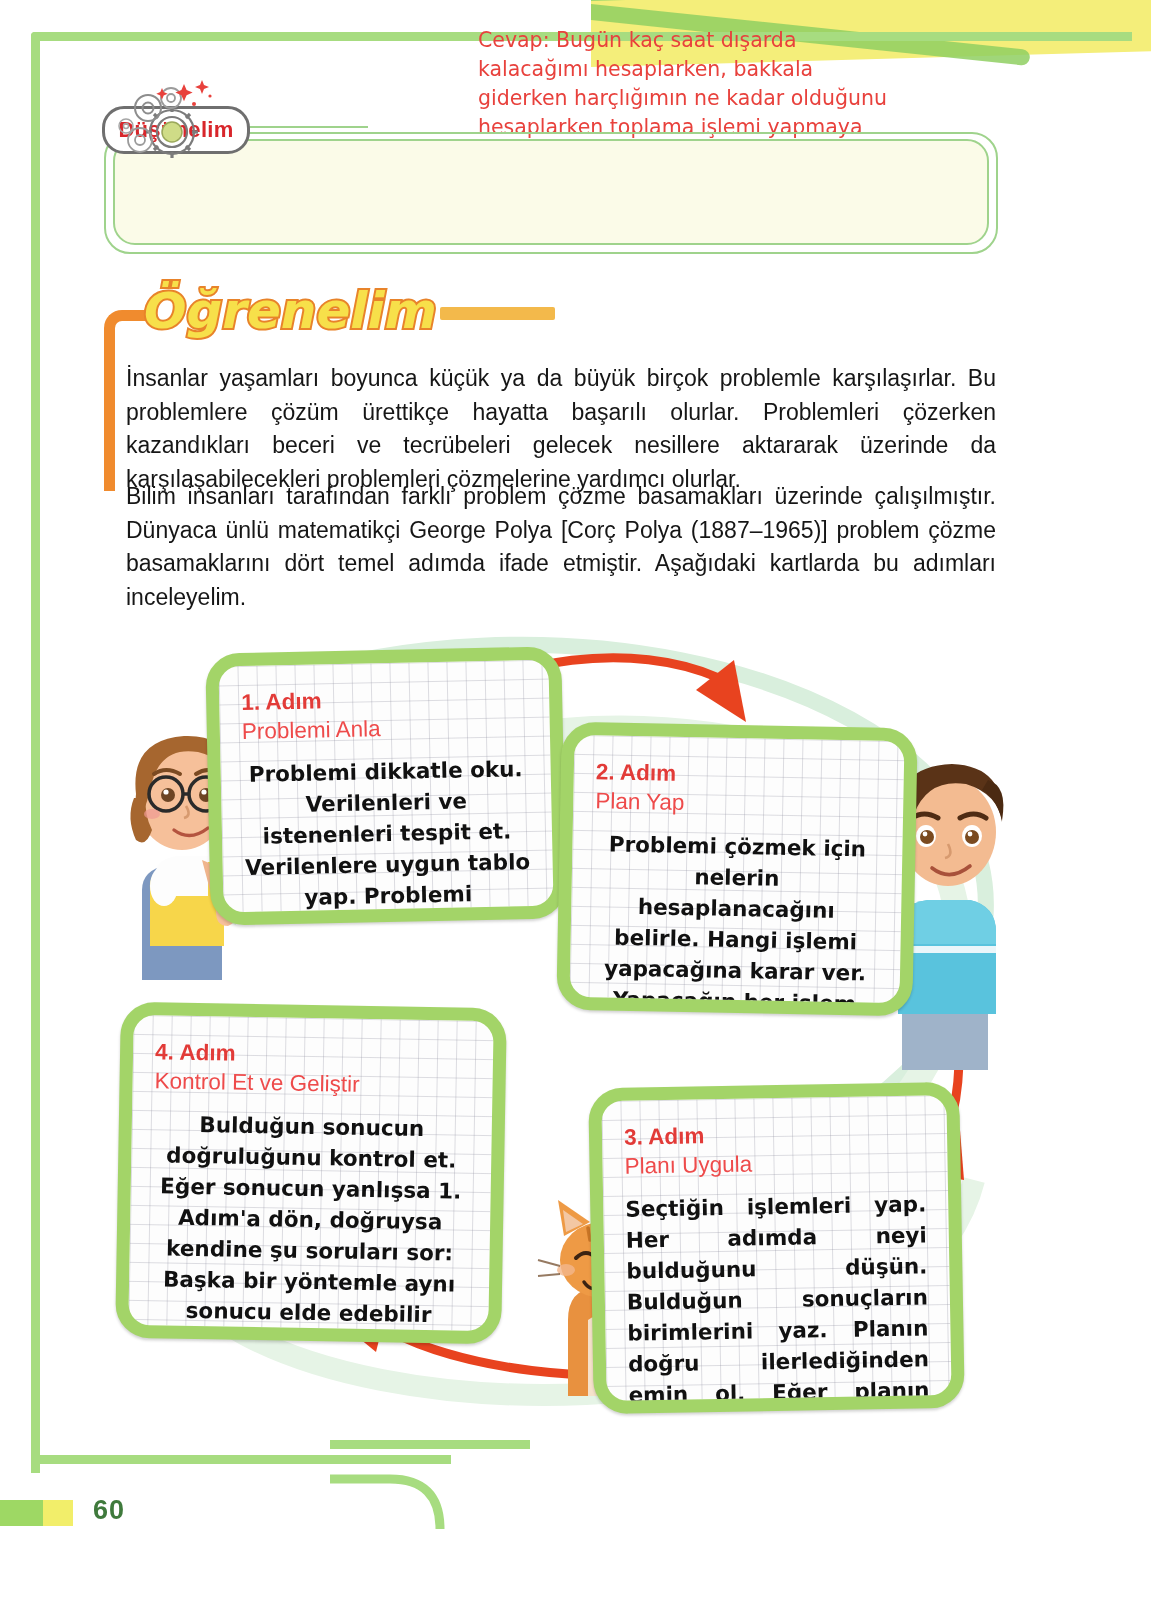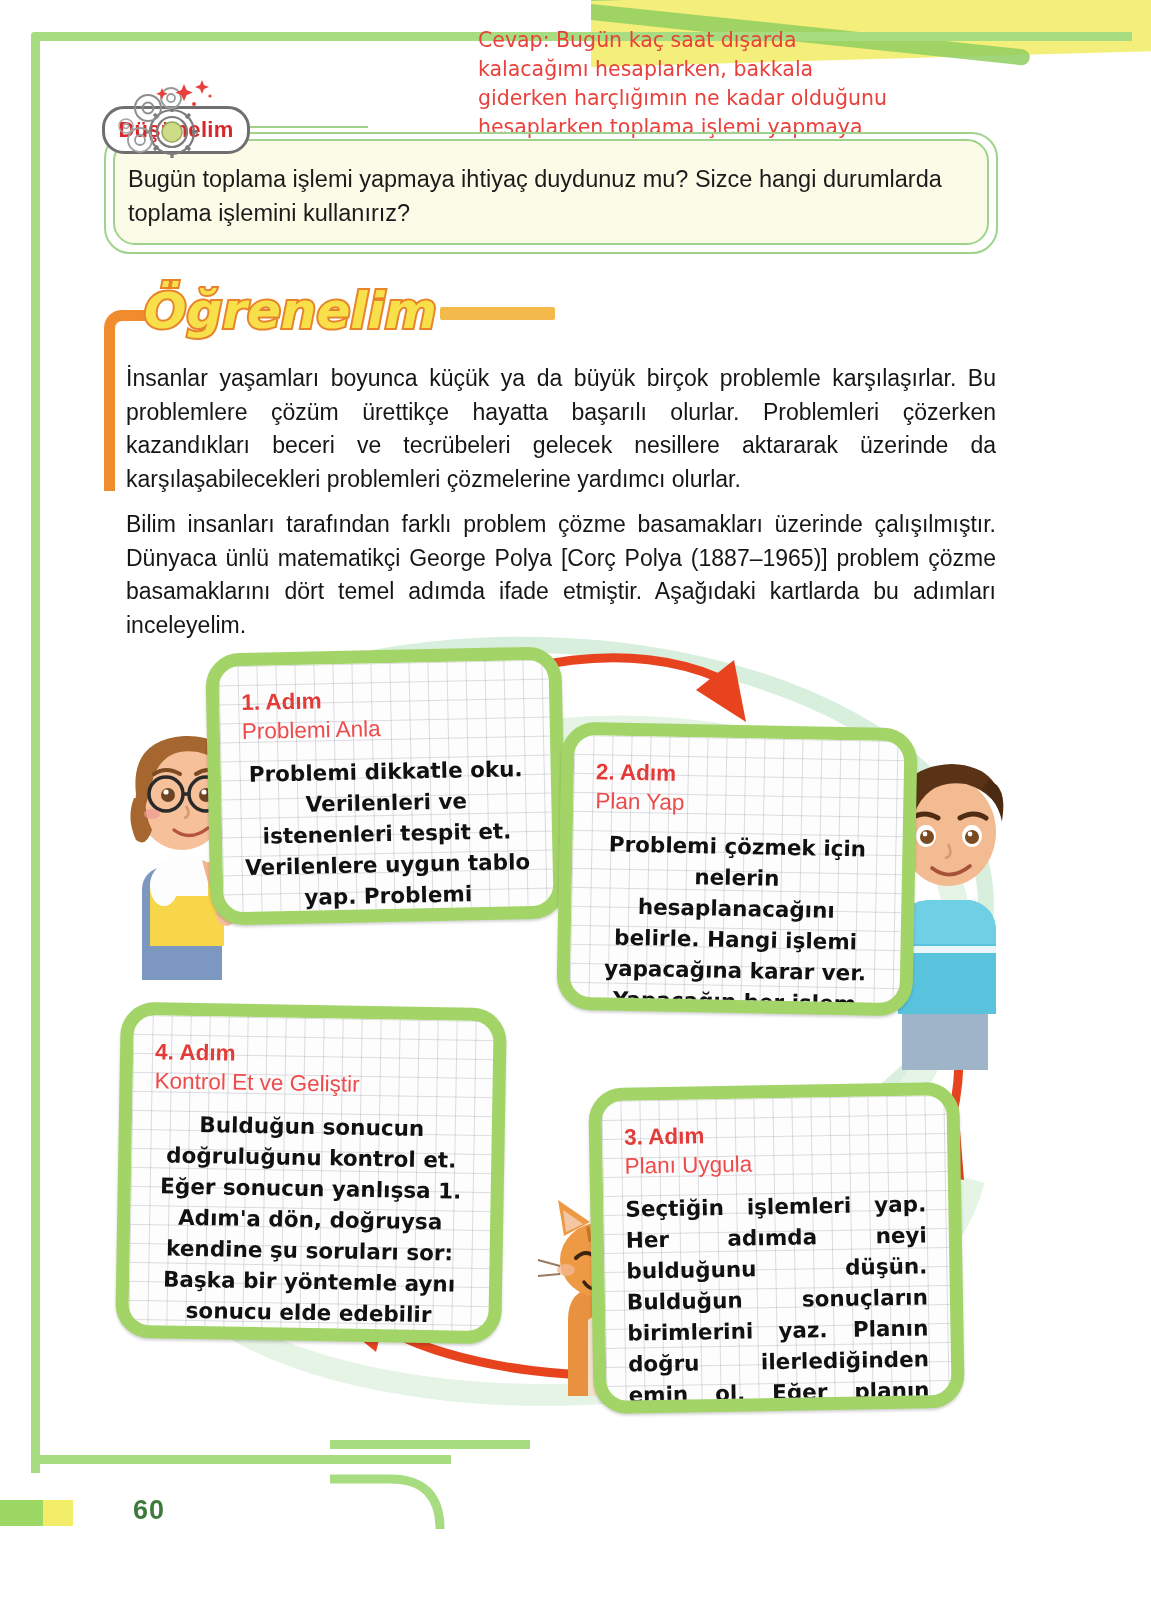--- a/index.html
+++ b/index.html
@@ -27,21 +27,21 @@
   
   .page-frame{position:absolute;left:31px;top:32px;width:1092px;height:1432px;
     border-left:9px solid #a7dc80;border-top:9px solid #a7dc80;border-radius:4px 0 0 0;}
   .frame-bottom{position:absolute;left:31px;top:1455px;width:420px;height:9px;background:#a7dc80;border-radius:0 0 0 4px;}
   .frame-curve{position:absolute;left:340px;top:1455px;width:140px;height:60px;
     border-left:0;border-top:9px solid #a7dc80;border-radius:0;}
 
   
   .page-num-bar{position:absolute;left:0;top:1500px;width:70px;height:26px;background:#9ed864;}
   .page-num-bar2{position:absolute;left:43px;top:1500px;width:30px;height:26px;background:#f2ee6a;}
-  .page-num{position:absolute;left:93px;top:1495px;font-size:27px;font-weight:bold;color:#3f7a3c;letter-spacing:1px;margin-left:40px;}
+  .page-num{position:absolute;left:93px;top:1495px;font-size:27px;font-weight:bold;color:#3f7a3c;letter-spacing:1px;}
 
   
   .answer{
     position:absolute;left:478px;top:26px;width:430px;
     color:#e8413c;font-size:20.5px;line-height:29px;
     font-family:"DejaVu Sans", sans-serif;
   }
 
   
   .dusunelim-wrap{position:absolute;left:104px;top:132px;width:896px;height:126px;}
@@ -63,21 +63,21 @@
 
   
   .ogren-hook{position:absolute;left:104px;top:310px;width:30px;height:170px;
     border-left:11px solid #f08b2e;border-top:11px solid #f08b2e;border-radius:18px 0 0 0;}
   .ogren-logo{position:absolute;left:140px;top:276px;width:300px;height:66px;z-index:3;}
   .ogren-rule{position:absolute;left:440px;top:307px;width:115px;height:13px;background:#f3b94b;border-radius:2px;}
 
   
   .para{position:absolute;width:870px;font-size:23px;line-height:33.5px;color:#161616;text-align:justify;}
   .para.p1{left:126px;top:362px;}
-  .para.p2{left:126px;top:508px;}
+  .para.p2{left:126px;top:480px;}
 
   
   .cards{position:absolute;left:104px;top:620px;width:920px;height:810px;}
 
   .swoosh{position:absolute;inset:0;pointer-events:none;}
 
   .card{position:absolute;background:#fdfdfd;border:13px solid #a3d468;border-radius:34px;
     box-shadow:0 2px 3px rgba(0,0,0,.18);overflow:hidden;}
   .card .grid{position:absolute;inset:0;
     background-image:linear-gradient(to right,rgba(150,150,165,.32) 1px,transparent 1px),
@@ -113,21 +113,20 @@
 <div class="frame-bottom"></div>
 <svg class="frame-curve" style="position:absolute;left:330px;top:1440px;width:200px;height:80px;" viewBox="0 0 200 80">
   <path d="M0,30 L60,30 Q110,30 110,80" fill="none" stroke="#a7dc80" stroke-width="9"></path>
 </svg>
 
 <div class="answer">Cevap: Bugün kaç saat dışarda kalacağımı hesaplarken, bakkala giderken harçlığımın ne kadar olduğunu hesaplarken toplama işlemi yapmaya ihtiyaç duydum.</div>
 
 <div class="dusunelim-wrap">
   <div class="dus-outer"></div>
   <div class="dus-inner"></div>
-  <div class="dus-text">Bugün toplama işlemi yapmaya ihtiyaç duydunuz mu? Sizce hangi durumlarda toplama işlemini kullanırız?</div>
 </div>
 <div class="dus-badge-line"></div>
 <div class="dus-badge">
   <span>Düşünelim</span>
 </div>
 
 <svg class="gears" viewBox="0 0 110 86">
   <g fill="none" stroke="#7b7b7b" stroke-width="2.2">
     <circle cx="54" cy="54" r="22"></circle>
     <circle cx="54" cy="54" r="15"></circle>

